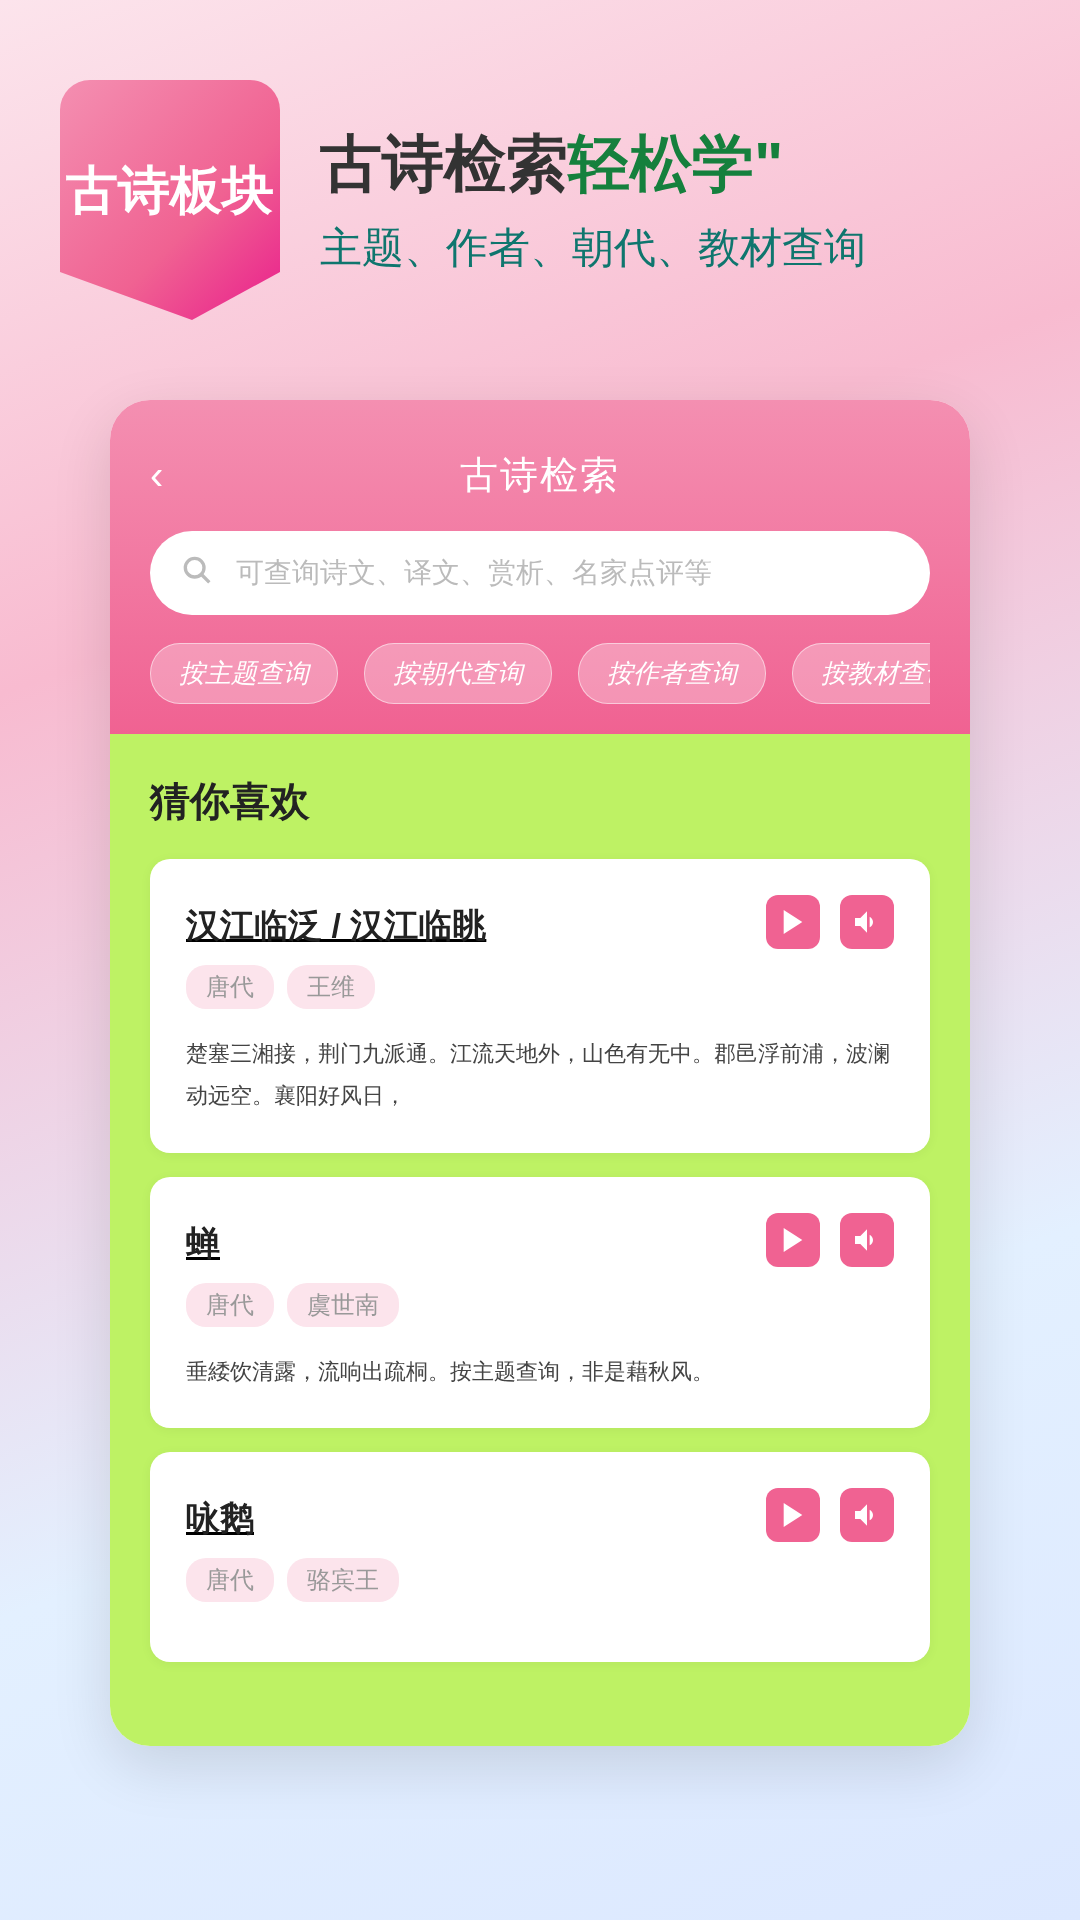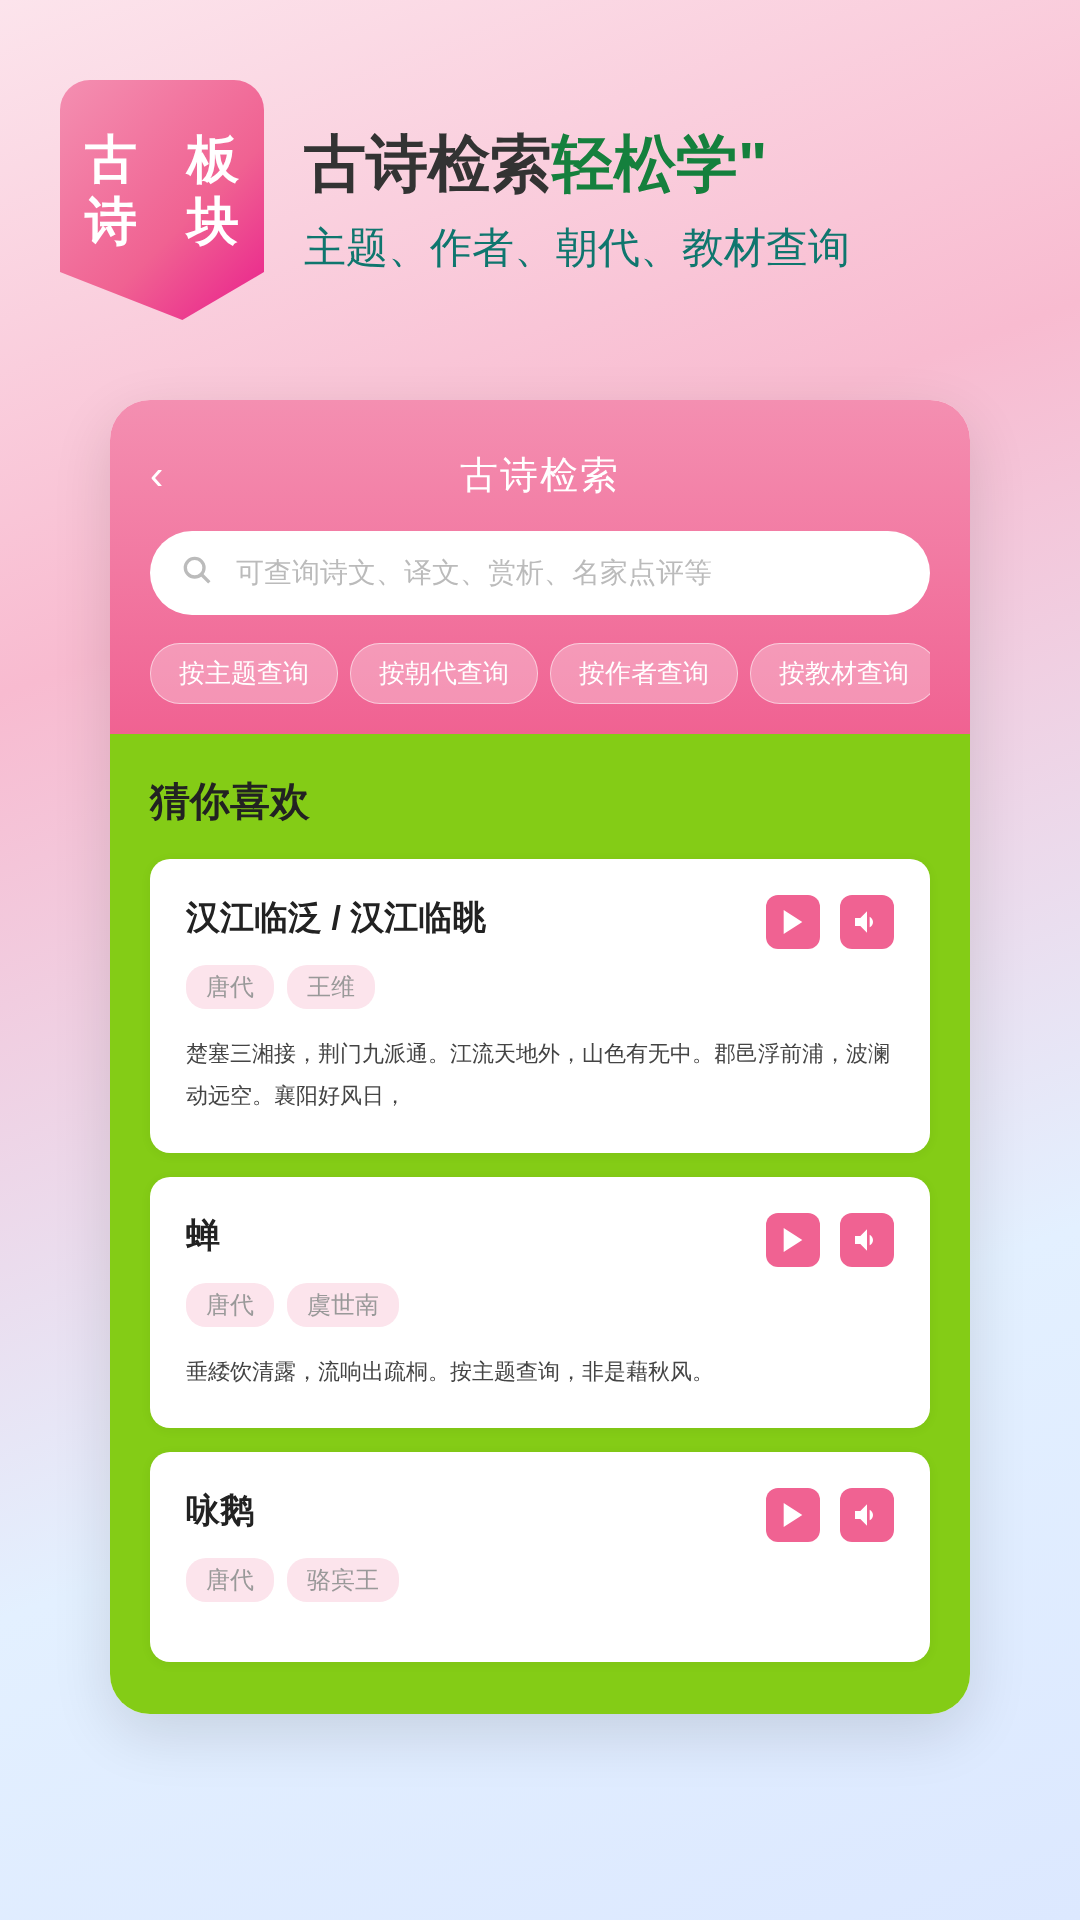--- a/index.html
+++ b/index.html
@@ -18,21 +18,21 @@
       display: flex;
       align-items: center;
       gap: 40px;
     }
 
     .badge {
       background: linear-gradient(135deg, #f48fb1 0%, #f06292 60%, #e91e8c 100%);
       color: white;
       font-size: 52px;
       font-weight: 700;
-      width: 204px;
+      width: 220px;
       height: 240px;
       border-radius: 30px 30px 30px 0px;
       display: flex;
       align-items: center;
       justify-content: center;
       text-align: center;
       line-height: 1.2;
       flex-shrink: 0;
       position: relative;
       clip-path: polygon(0 0, 100% 0, 100% 80%, 60% 100%, 0 80%);
@@ -120,62 +120,64 @@
     }
 
     .search-placeholder {
       color: #bbb;
       font-size: 28px;
     }
 
     
     .filter-tabs {
       display: flex;
-      gap: 12px;
+      gap: 26px;
       overflow: hidden;
+      font-style: italic;
     }
 
     .filter-tab {
       background: rgba(255,255,255,0.3);
       color: white;
       border-radius: 30px;
       padding: 12px 28px;
       font-size: 26px;
       white-space: nowrap;
       cursor: pointer;
       border: 1px solid rgba(255,255,255,0.5);
     }
 
     
     .content-area {
-      background: #84cc16;
-      padding: 40px 40px 28px 40px;
+      background: #bef264;
+      padding: 40px 40px 60px 40px;
     }
 
     .section-title {
       font-size: 40px;
       font-weight: 700;
       color: #222;
       margin-bottom: 30px;
     }
 
     
     .poem-card {
       background: white;
       border-radius: 20px;
       padding: 36px 36px 36px 36px;
       margin-bottom: 24px;
       box-shadow: 0 2px 12px rgba(0,0,0,0.05);
     }
 
     .poem-card-header {
       display: flex;
-      align-items: flex-start;
+      align-items: flex-end;
       justify-content: space-between;
       margin-bottom: 16px;
+      text-decoration: underline;
     }
 
     .poem-title {
       font-size: 34px;
       font-weight: 700;
       color: #222;
     }
 
     .poem-actions {
       display: flex;

